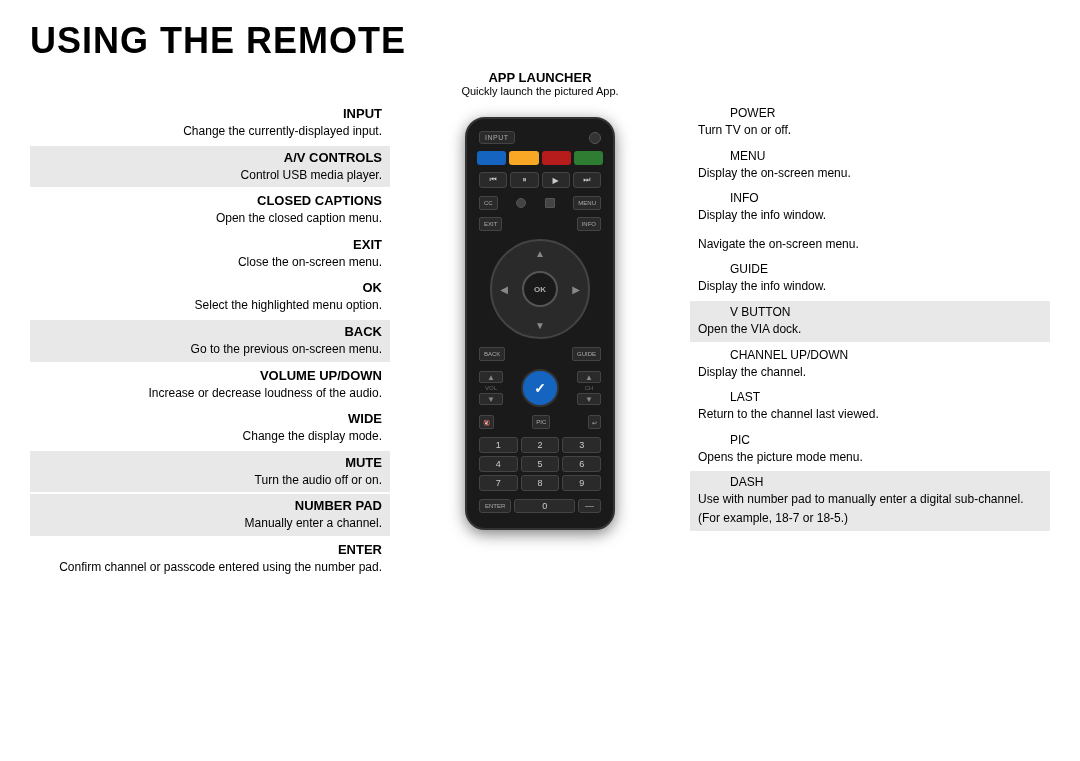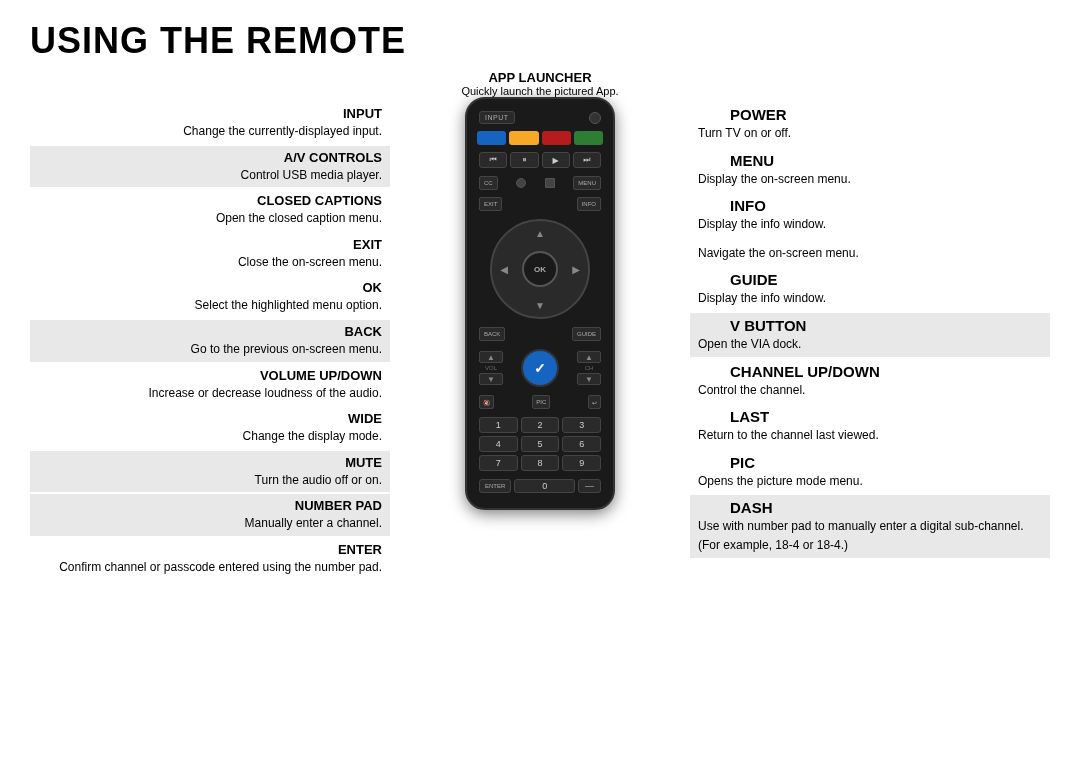--- a/index.html
+++ b/index.html
@@ -69,22 +69,22 @@
       text-align: left;
       padding: 4px 8px;
       margin-bottom: 2px;
     }
 
     .right-item.shaded {
       background: #e8e8e8;
     }
 
     .right-item .label {
-      font-weight: 700;
-      font-size: 15px;
+      font-weight: 400;
+      font-size: 12px;
       display: block;
       padding-left: 32px;
     }
 
     .right-item .desc {
       font-size: 12px;
       font-weight: 400;
       line-height: 1.3;
     }
 
@@ -93,21 +93,21 @@
       width: 200px;
       display: flex;
       flex-direction: column;
       align-items: center;
       position: relative;
       margin-top: 0;
     }
 
     .app-launcher-label {
       text-align: center;
-      margin-bottom: 0;
+      margin-bottom: 20px;
     }
 
     .app-launcher-label .label {
       font-weight: 900;
       font-size: 13px;
     }
 
     .app-launcher-label .desc {
       font-size: 11px;
     }
@@ -669,32 +669,32 @@
       <span class="desc">Display the info window.</span>
     </div>
 
     <div class="right-item shaded">
       <span class="label">V BUTTON</span>
       <span class="desc">Open the VIA dock.</span>
     </div>
 
     <div class="right-item">
       <span class="label">CHANNEL UP/DOWN</span>
-      <span class="desc">Control the channel.</span>
+      <span class="desc">Display the channel.</span>
     </div>
 
     <div class="right-item">
       <span class="label">LAST</span>
       <span class="desc">Return to the channel last viewed.</span>
     </div>
 
     <div class="right-item">
       <span class="label">PIC</span>
       <span class="desc">Opens the picture mode menu.</span>
     </div>
 
     <div class="right-item shaded">
       <span class="label">DASH</span>
-      <span class="desc">Use with number pad to manually enter a digital sub-channel. (For example, 18-4 or 18-4.)</span>
+      <span class="desc">Use with number pad to manually enter a digital sub-channel. (For example, 18-7 or 18-5.)</span>
     </div>
   </div>
 
 </div>
 
 </body></html>

